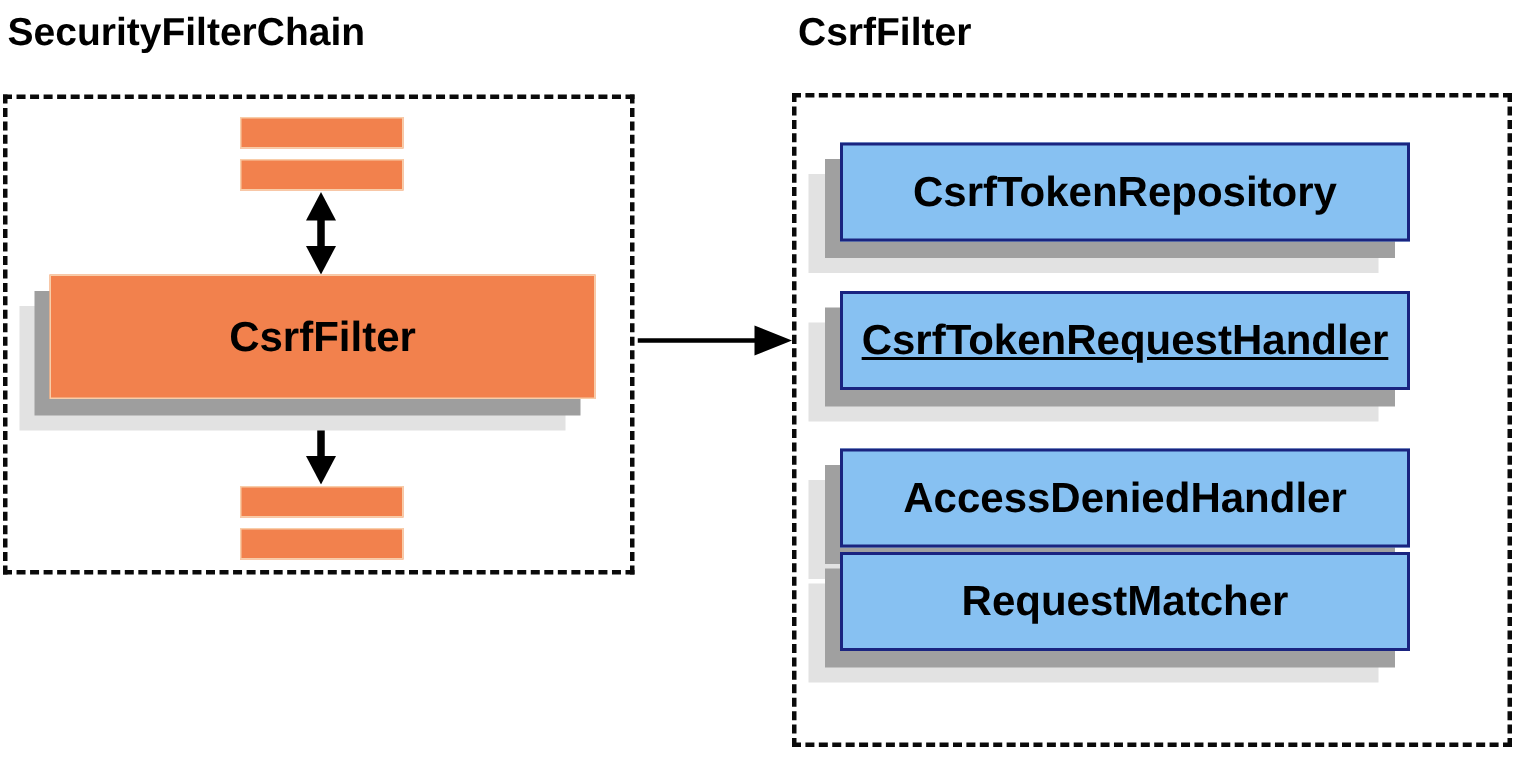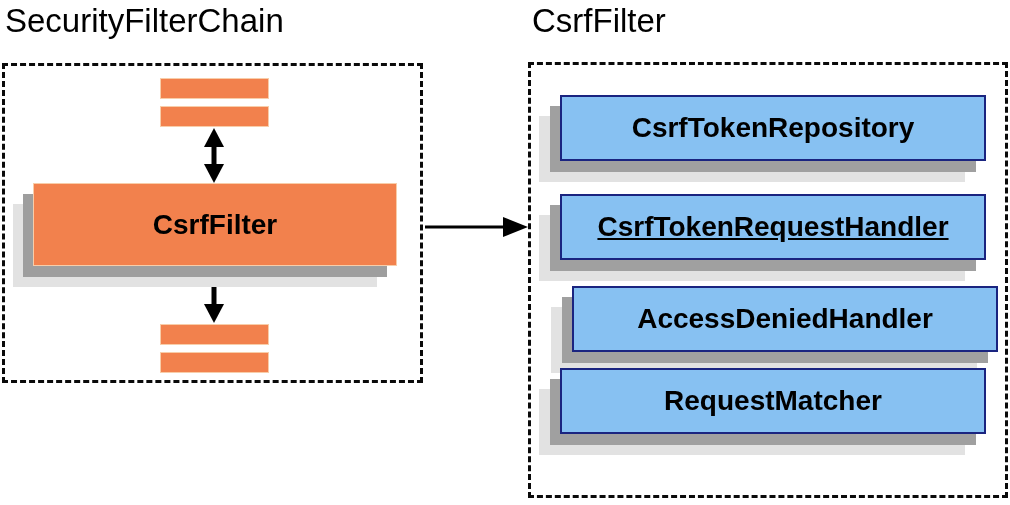--- a/index.html
+++ b/index.html
@@ -9,22 +9,22 @@
   .canvas {
     position: relative;
     width: 1010px;
     height: 505px;
     background: #ffffff;
     overflow: hidden;
   }
 
   .title {
     position: absolute;
-    font-weight: normal;
-    font-size: 33px;
+    font-weight: bold;
+    font-size: 26px;
     line-height: 40px;
     white-space: nowrap;
     color: #000;
   }
   .title-left  { left: 5px;   top: 1px; }
   .title-right { left: 532px; top: 1px; }
 
   .dashed-box { position: absolute; border: 3px dashed #0a0a0a; background: transparent; }
   .sfc-box  { left: 2px;   top: 63px; width: 421px; height: 320px; }
   .csrf-box { left: 528px; top: 62px; width: 480px; height: 436px; }
@@ -47,30 +47,30 @@
     background: #F2814D;
     border: 1px solid #F8CDA9;
     box-shadow: -10px 11px 0 #9E9E9E, -20px 21px 0 #E2E2E2;
     display: flex; align-items: center; justify-content: center;
     font-weight: bold; font-size: 28px;
   }
 
   .component {
     position: absolute;
     left: 560px;
-    width: 426px; height: 66px;
+    width: 380px; height: 66px;
     background: #87C1F2;
     border: 2px solid #1A2480;
     box-shadow: -10px 11px 0 #A0A0A0, -21px 21px 0 #E2E2E2;
     display: flex; align-items: center; justify-content: center;
     font-weight: bold; font-size: 28px;
   }
   .component-1 { top: 95px; }
   .component-2 { top: 194px; text-decoration: underline; }
-  .component-3 { top: 286px; margin-left: 12px; }
+  .component-3 { top: 299px; }
   .component-4 { top: 368px; }
 
   .arrow { position: absolute; }
   .v-arrow-top    { left: 202px; top: 128px; }
   .v-arrow-bottom { left: 202px; top: 267px; }
   .h-arrow        { left: 425px; top: 215px; }
 </style>
 </head>
 <body>
 

